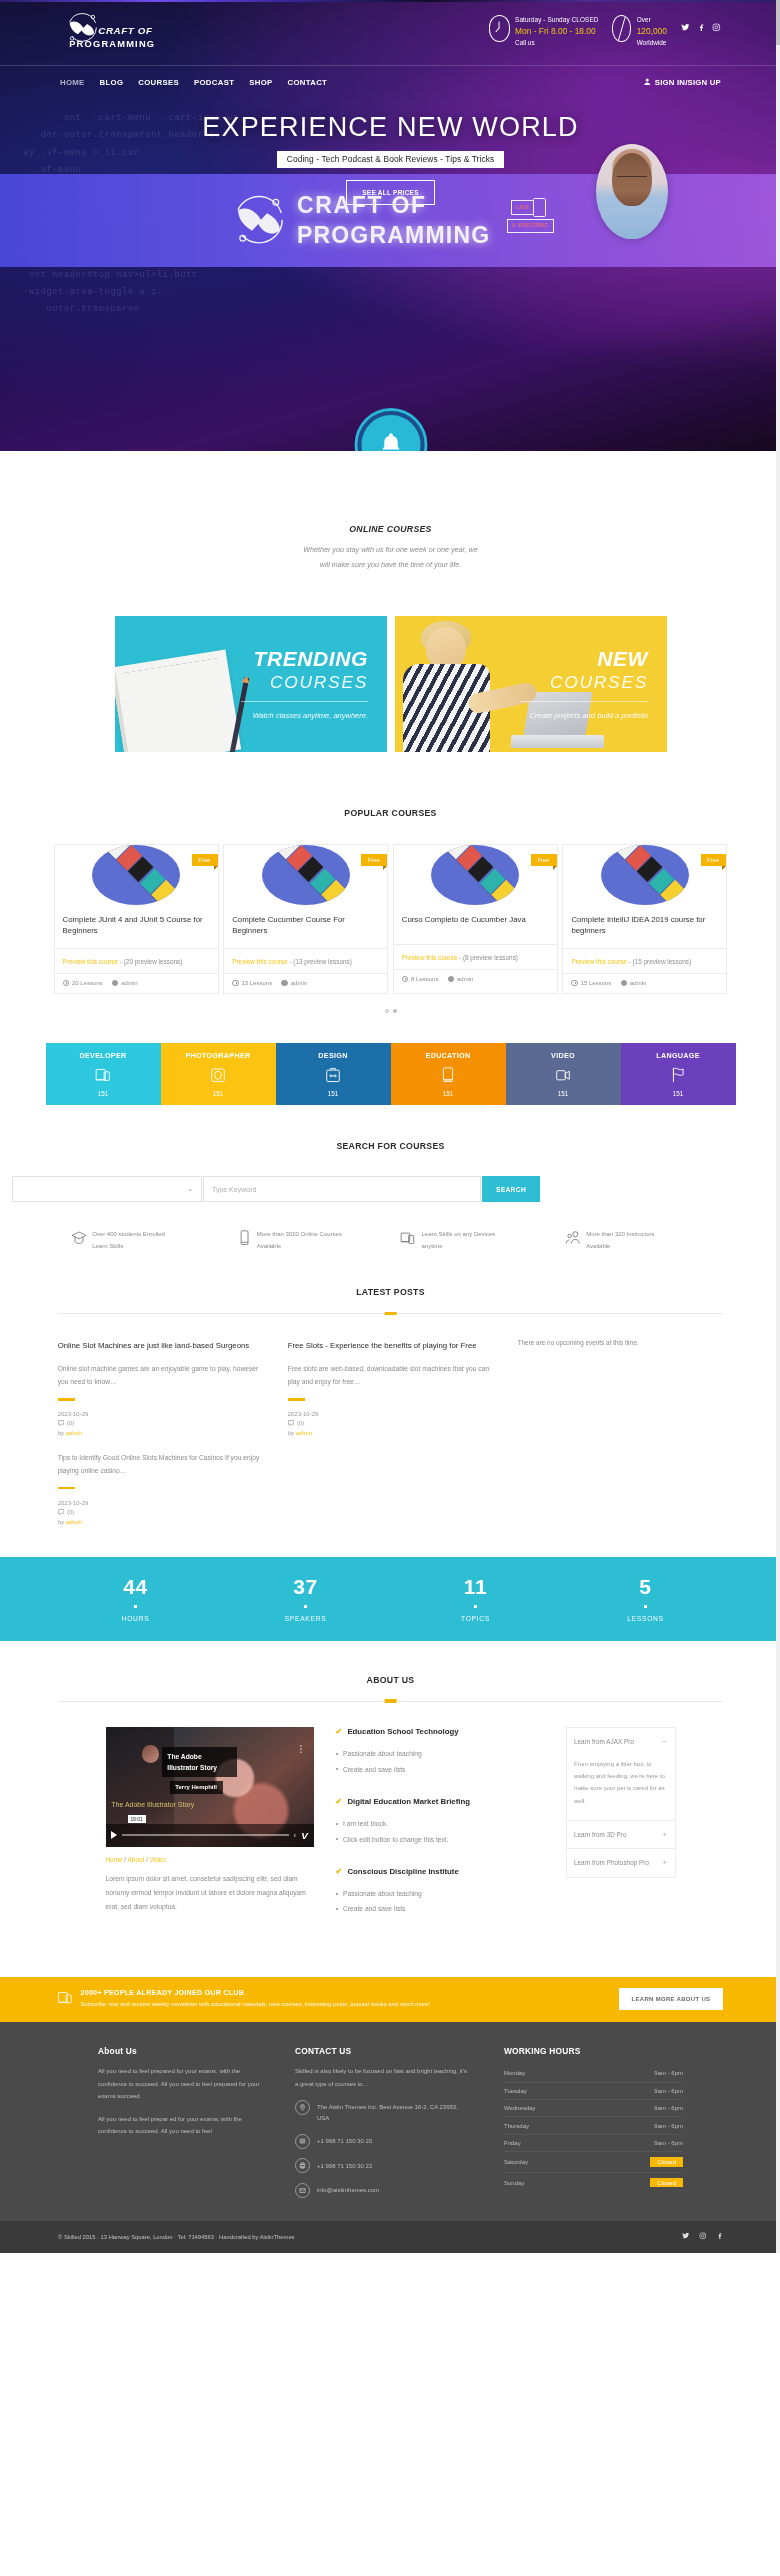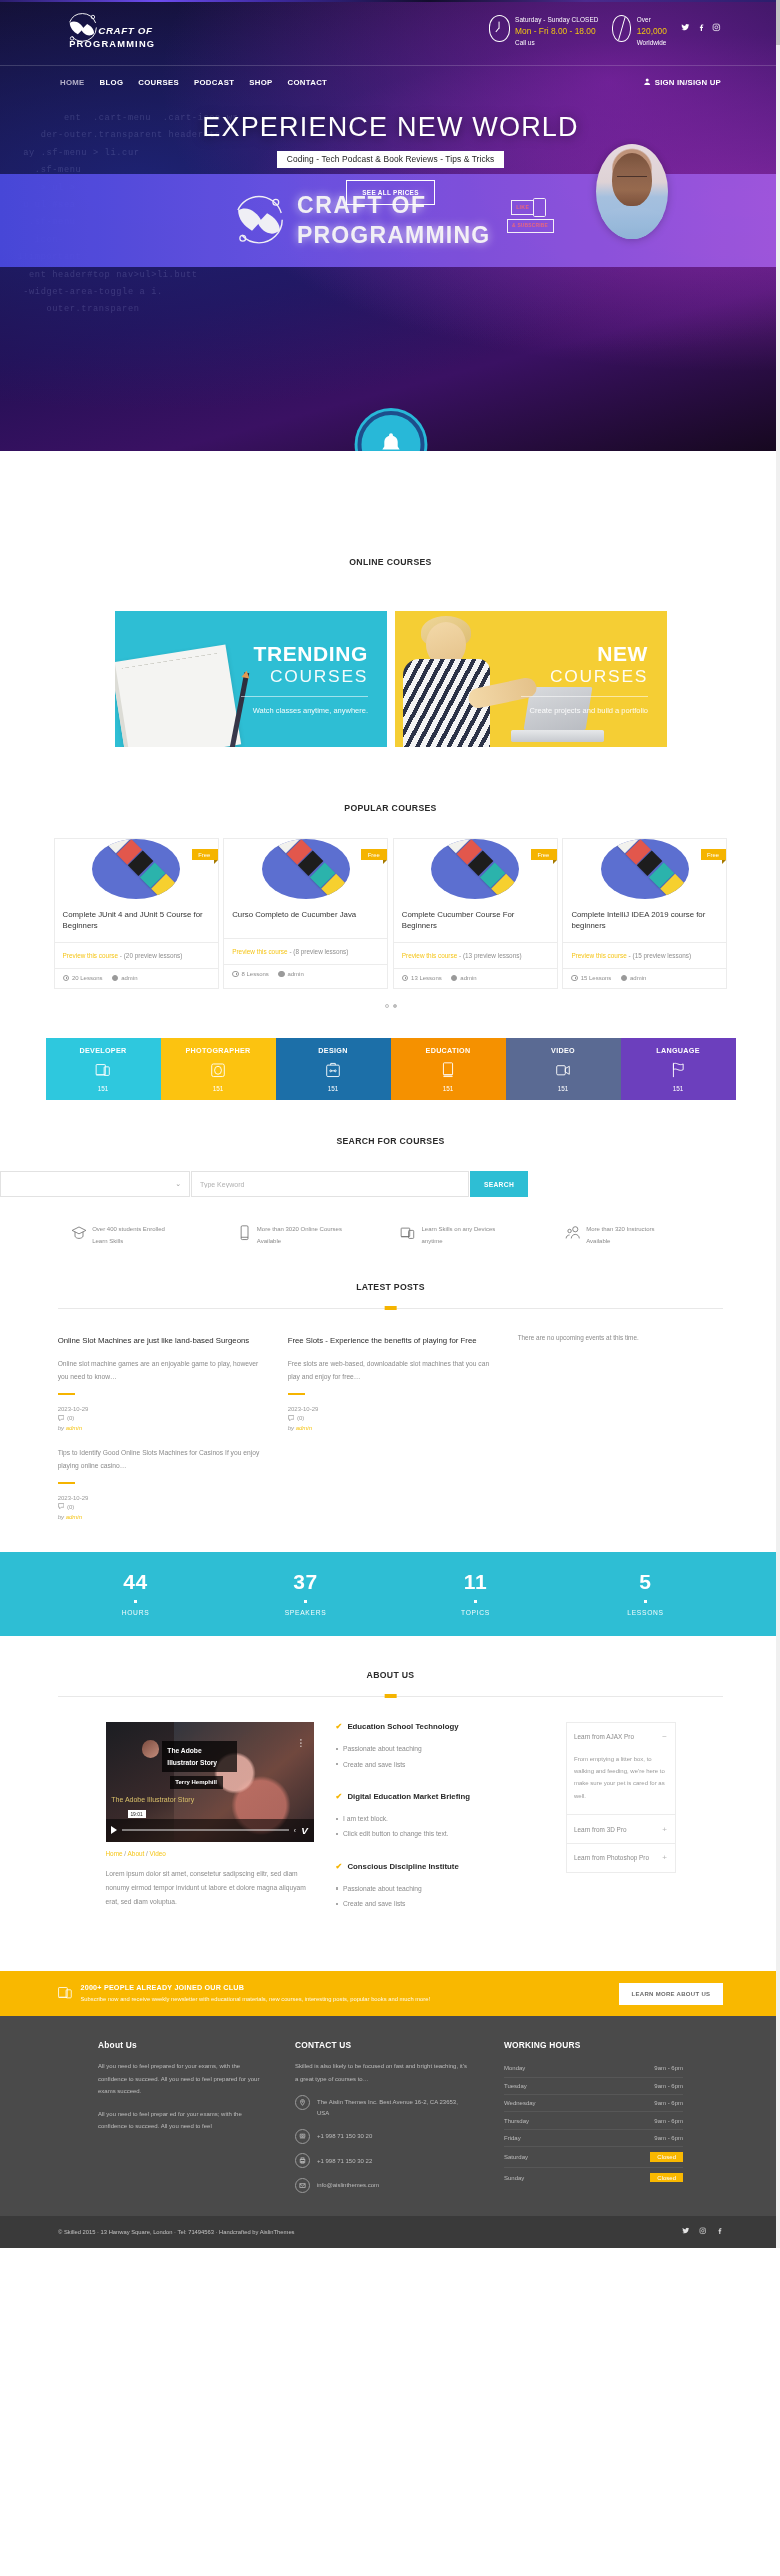--- a/index.html
+++ b/index.html
@@ -182,21 +182,21 @@
   
   .sec-white { background:#fff; }
   .sec-title {
     text-align:center; font-size:8.7px; font-weight:700; letter-spacing:0.3px;
     color:#2a2a2a; text-transform:uppercase;
   }
   .sec-sub {
     text-align:center; font-size:7.2px; color:#8b8b8b; line-height:2;
     margin-top:9.3px;
   }
-  .online-courses { padding:106px 0 0; }
+  .online-courses { padding:73px 0 0;font-style:italic; }
 
   
   .banners { display:flex; gap:8px; justify-content:center; margin-top:44px; }
   .banner {
     width:272px; height:136px; position:relative; overflow:hidden;
     display:flex; align-items:center; justify-content:flex-end;
   }
   .banner.teal { background:#2ebed4; }
   .banner.yellow { background:#f5ce34; }
   .banner-txt { text-align:right; padding-right:18.5px; position:relative; z-index:3;}
@@ -287,21 +287,21 @@
 
   
   .cats { display:flex; justify-content:center; margin-top:30px; }
   .cat { width:115px; height:62px; position:relative; color:#fff; text-align:center; padding-top:8px; }
   .cat .cl { font-size:7.2px; font-weight:700; letter-spacing:0.3px; }
   .cat .cn { font-size:6.4px; position:absolute; bottom:8px; left:0; right:0; }
   .cat .ci { position:absolute; left:50%; top:23px; transform:translateX(-50%); }
   .cat .ci svg { width:16px; height:17.4px; stroke:#fff; fill:none; stroke-width:1.6; }
 
   
-  .search-sec { padding:36px 0 0; }
+  .search-sec { padding:36px 12px 0; }
   .search-row { display:flex; justify-content:flex-start; margin-top:25.4px; gap:1px;}
   .sel {
     width:190px;height:26px;border:0.6px solid #e2e2e2;background:#fff;
     display:flex;align-items:center;justify-content:flex-end;padding-right:8px;
     color:#9a9a9a;font-size:7px;
   }
   .kw {
     width:278px;height:26px;border:0.6px solid #e2e2e2;background:#fff;
     padding:0 8px; font-size:7px; color:#9a9a9a; outline:none;
     font-family:"Liberation Sans", sans-serif;
@@ -577,20 +577,24 @@
       <span>
         <svg viewBox="0 0 24 26">
             <path d="M12 2a2 2 0 0 1 2 2v.6A7 7 0 0 1 19 11v5l2 3H3l2-3v-5a7 7 0 0 1 5-6.4V4a2 2 0 0 1 2-2zm0 22a3 3 0 0 1-3-3h6a3 3 0 0 1-3 3z"></path>
           </svg>
       </span>
     </div>
   </div>
 
   <div class="sec-white online-courses">
     <div class="sec-title">ONLINE COURSES</div>
+    <div class="sec-sub">
+      <div>Whether you stay with us for one week or one year, we</div>
+      <div>will make sure you have the time of your life.</div>
+    </div>
 
     <div class="banners">
       <div class="banner teal">
         <div class="note-img"></div>
         <div class="pencil"></div>
         <div class="banner-txt">
           <div class="banner-h1">TRENDING</div>
           <div class="banner-h2">COURSES</div>
           <div class="banner-rule"></div>
           <div class="banner-p">Watch classes anytime, anywhere.</div>
@@ -657,29 +661,29 @@
               <div class="books">
             <div class="bk w"></div>
                 <div class="bk r"></div>
                 <div class="bk k"></div>
                 <div class="bk t"></div>
                 <div class="bk y"></div>
           </div>
             </div>
           <div class="ribbon">Free</div>
         </div>
-        <div class="card-title">Curso Completo de Cucumber Java</div>
+        <div class="card-title">Complete Cucumber Course For Beginners</div>
         <div class="card-body">
           <div class="preview-line"><a href="#">Preview this course</a>
-            <span>- (8 preview lessons)</span></div>
+            <span>- (13 preview lessons)</span></div>
         </div>
         <div class="card-meta">
           <span>
               <i class="mi clock"></i>
-              <em style="font-style:normal">8 Lessons</em>
+              <em style="font-style:normal">13 Lessons</em>
             </span>
           <span>
               <i class="mi user"></i>
               <em style="font-style:normal">admin</em>
             </span>
         </div>
       </div>
 
       <div class="card">
         <div class="card-img">
@@ -687,29 +691,29 @@
               <div class="books">
             <div class="bk w"></div>
                 <div class="bk r"></div>
                 <div class="bk k"></div>
                 <div class="bk t"></div>
                 <div class="bk y"></div>
           </div>
             </div>
           <div class="ribbon">Free</div>
         </div>
-        <div class="card-title">Complete Cucumber Course For Beginners</div>
+        <div class="card-title">Curso Completo de Cucumber Java</div>
         <div class="card-body">
           <div class="preview-line"><a href="#">Preview this course</a>
-            <span>- (13 preview lessons)</span></div>
+            <span>- (8 preview lessons)</span></div>
         </div>
         <div class="card-meta">
           <span>
               <i class="mi clock"></i>
-              <em style="font-style:normal">13 Lessons</em>
+              <em style="font-style:normal">8 Lessons</em>
             </span>
           <span>
               <i class="mi user"></i>
               <em style="font-style:normal">admin</em>
             </span>
         </div>
       </div>
 
       <div class="card">
         <div class="card-img">

